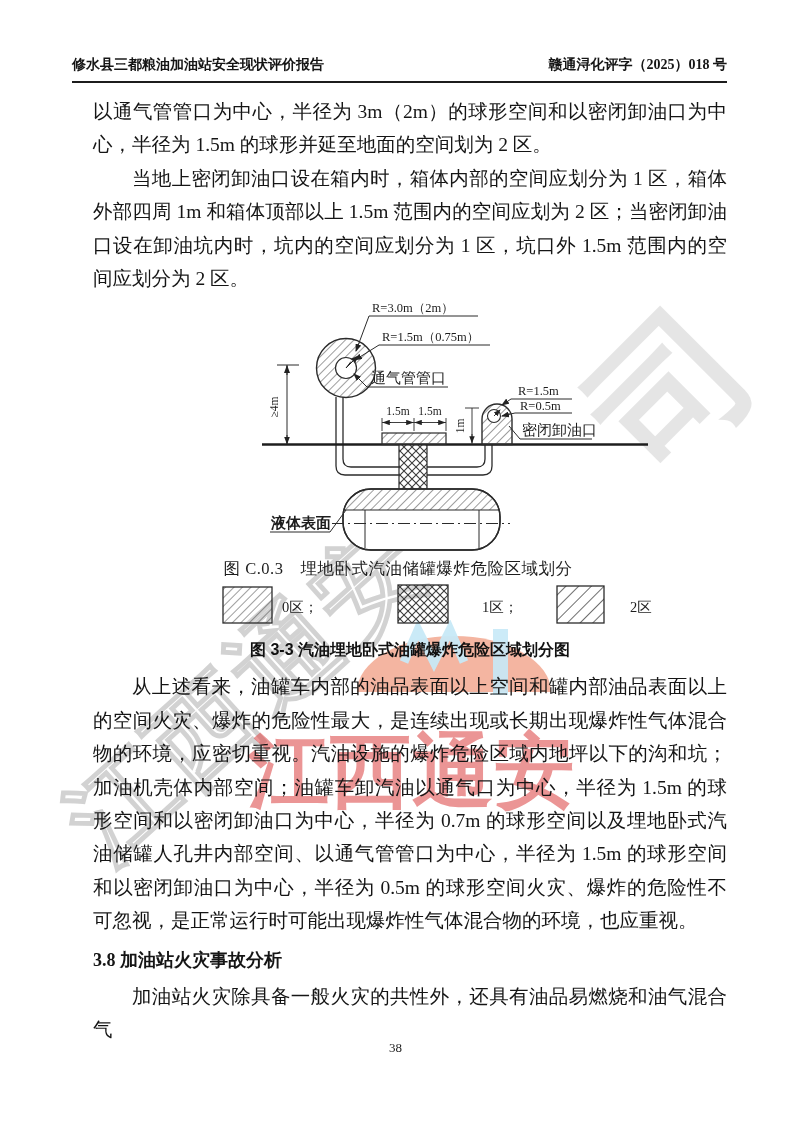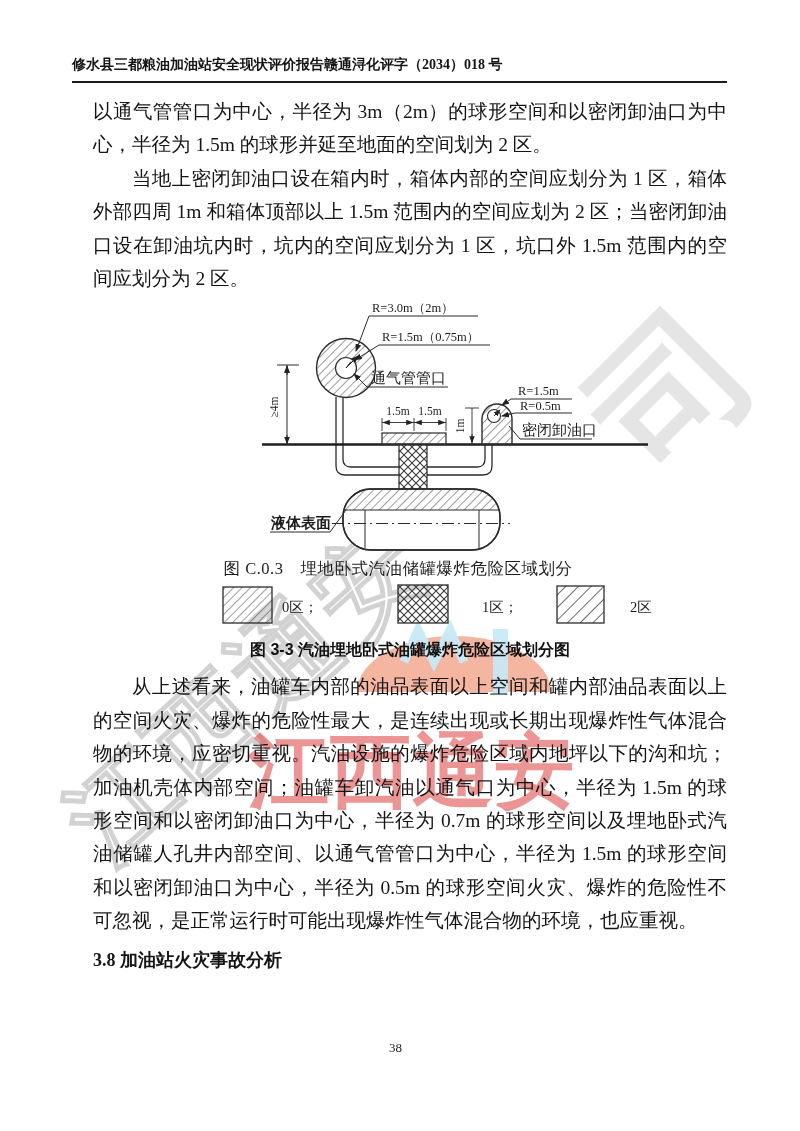--- a/index.html
+++ b/index.html
@@ -20,21 +20,21 @@
     color:rgba(0,0,0,0.10);transform:rotate(-45deg);transform-origin:50% 50%;
   }
   .wm-red{
     position:absolute;left:248px;top:718px;font-size:81px;font-weight:700;
     letter-spacing:1px;color:rgba(221,78,78,0.60);white-space:nowrap;
     font-family:"Liberation Serif","DejaVu Serif",serif;
   }
   .wm-logo{position:absolute;left:352px;top:620px;}
   .content{position:relative;z-index:1;padding:56px 73px 0 93px;}
   .hdr{
-    display:flex;align-items:flex-end;
+    display:flex;justify-content:space-between;align-items:flex-end;
     font-size:14px;font-weight:700;margin-left:-21px;padding-bottom:7px;
     border-bottom:2px solid #1c1c1c;
   }
   .para{font-size:19.5px;line-height:33.4px;text-align:justify;margin:0;}
   .indent{text-indent:2em;}
   .p1{margin-top:12px;}
   .fig-wrap{width:440px;margin:0 0 0 127px;position:relative;}
   .fig-caption-outer{
     font-family:"Liberation Sans","DejaVu Sans",sans-serif;
     font-size:16px;font-weight:700;text-align:center;margin-top:9px;color:#111;
@@ -66,21 +66,21 @@
       <rect x="141" y="9" width="15" height="66" fill="#c7e9f7" opacity="0.9"></rect>
     </svg>
   </div>
   <div class="wm-red">江西通安</div>
 </div>
 
 <div class="content">
 
   <div class="hdr">
     <span>修水县三都粮油加油站安全现状评价报告</span>
-    <span>赣通浔化评字（2034）018 号</span>
+    <span>赣通浔化评字（2025）018 号</span>
   </div>
 
   <p class="para p1">以通气管管口为中心，半径为 3m（2m）的球形空间和以密闭卸油口为中心，半径为 1.5m 的球形并延至地面的空间划为 2 区。</p>
   <p class="para indent">当地上密闭卸油口设在箱内时，箱体内部的空间应划分为 1 区，箱体外部四周 1m 和箱体顶部以上 1.5m 范围内的空间应划为 2 区；当密闭卸油口设在卸油坑内时，坑内的空间应划分为 1 区，坑口外 1.5m 范围内的空间应划分为 2 区。</p>
 
   <div class="fig-wrap">
     <svg width="440" height="332" viewBox="0 0 440 332">
       <defs>
         <pattern id="pdiag" width="6" height="6" patternUnits="userSpaceOnUse" patternTransform="rotate(45)">
           <line x1="0" y1="0" x2="0" y2="6" stroke="#4c4c4c" stroke-width="1.1"></line>
@@ -175,16 +175,17 @@
       <text class="dlegend" x="410" y="317">2区</text>
     </svg>
   </div>
 
   <div class="fig-caption-outer">图 3-3 汽油埋地卧式油罐爆炸危险区域划分图</div>
 
   <p class="para indent p3">从上述看来，油罐车内部的油品表面以上空间和罐内部油品表面以上的空间火灾、爆炸的危险性最大，是连续出现或长期出现爆炸性气体混合物的环境，应密切重视。汽油设施的爆炸危险区域内地坪以下的沟和坑；加油机壳体内部空间；油罐车卸汽油以通气口为中心，半径为 1.5m 的球形空间和以密闭卸油口为中心，半径为 0.7m 的球形空间以及埋地卧式汽油储罐人孔井内部空间、以通气管管口为中心，半径为 1.5m 的球形空间和以密闭卸油口为中心，半径为 0.5m 的球形空间火灾、爆炸的危险性不可忽视，是正常运行时可能出现爆炸性气体混合物的环境，也应重视。</p>
 
   <div class="sec-heading">3.8 加油站火灾事故分析</div>
 
+  <p class="para indent p4">加油站火灾除具备一般火灾的共性外，还具有油品易燃烧和油气混合气</p>
 
 </div>
 
 <div class="page-num">38</div>
 
 </body></html>

